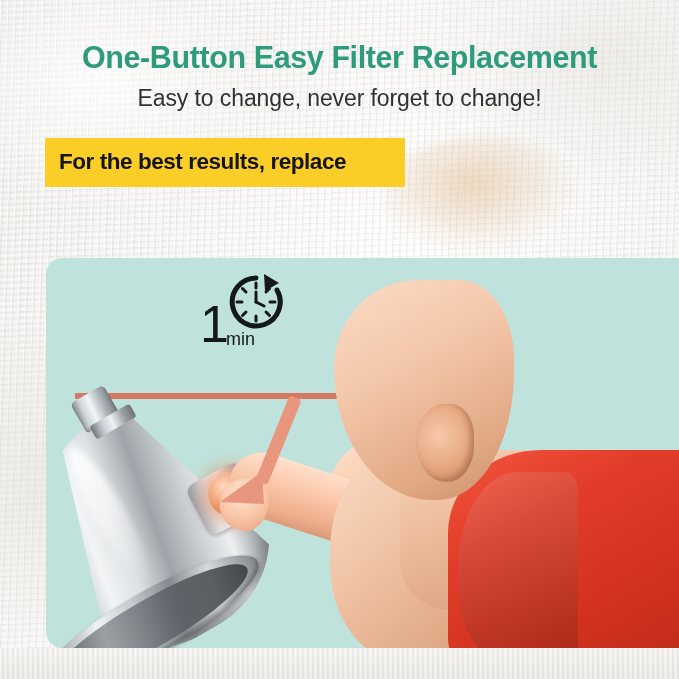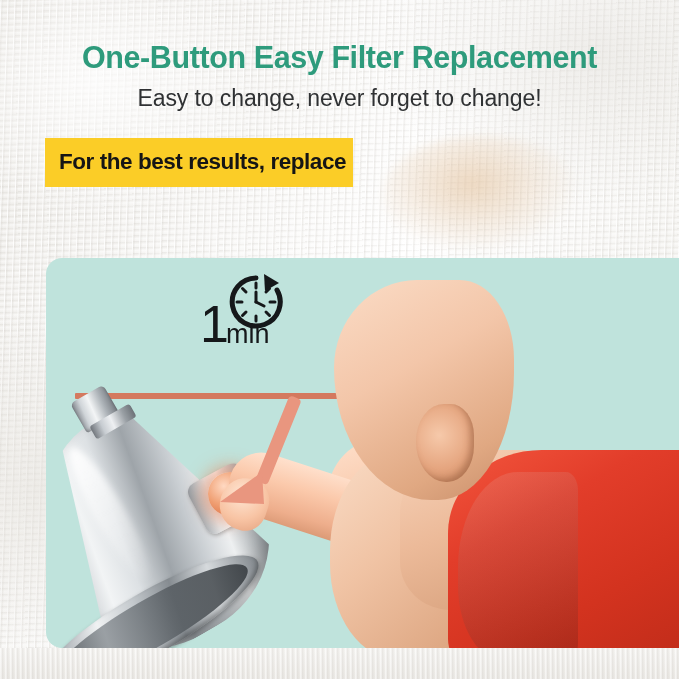--- a/index.html
+++ b/index.html
@@ -71,21 +71,21 @@
     color: #2f3133;
     letter-spacing: -0.1px;
     white-space: nowrap;
   }
 
   
   .callout {
     position: absolute;
     left: 45px;
     top: 138px;
-    width: 308px;
+    width: 360px;
     padding: 9px 14px 11px 14px;
     background: #fbcd27;
     box-sizing: border-box;
   }
   .callout-line {
     display: block;
     font-size: 22.5px;
     font-weight: bold;
     color: #151515;
     line-height: 1.30;
@@ -120,21 +120,21 @@
     font-size: 52px;
     font-weight: 300;
     color: #15181a;
     line-height: 1;
     letter-spacing: -1px;
   }
   .clock-min {
     position: absolute;
     left: 64px;
     bottom: 4px;
-    font-size: 27px;
+    font-size: 18px;
     font-weight: 300;
     color: #15181a;
     line-height: 1;
   }
   .clock-icon {
     position: absolute;
     left: 62px;
     top: 0px;
     width: 64px;
     height: 64px;

